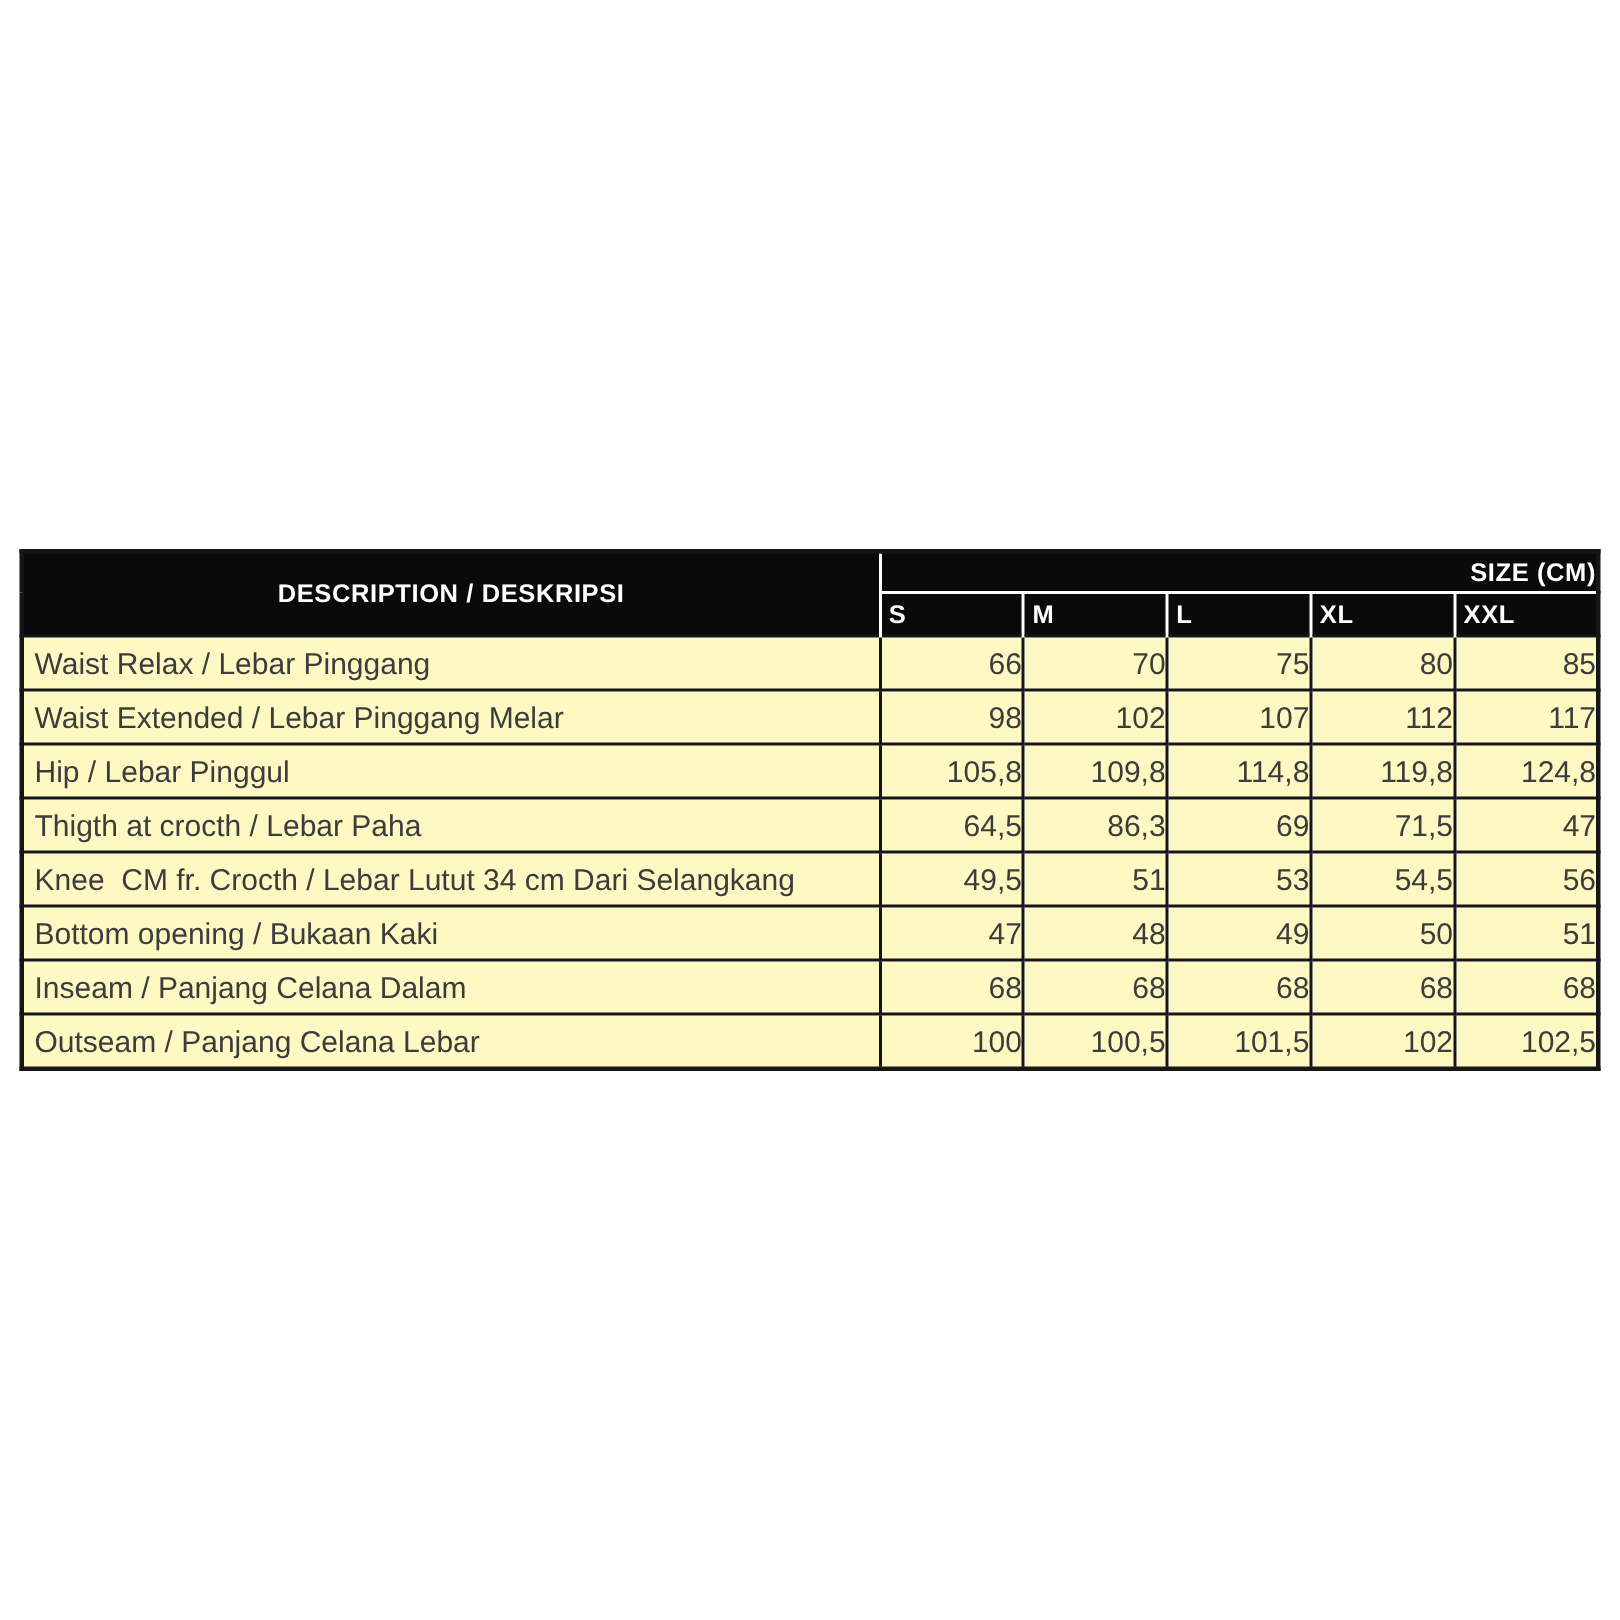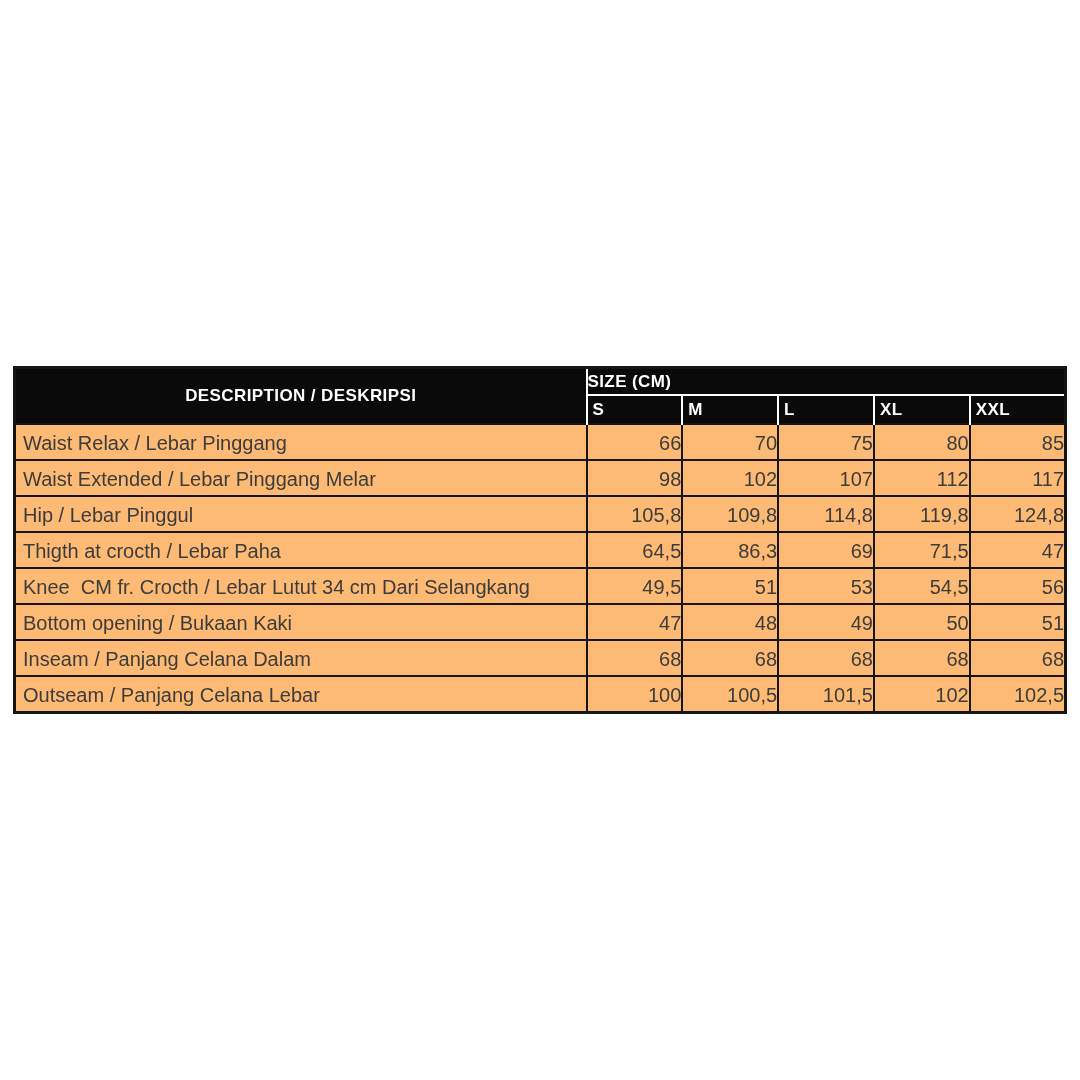--- a/index.html
+++ b/index.html
@@ -28,41 +28,41 @@
     font-size:17px;
     letter-spacing:.4px;
     padding:0;
   }
   th.desc-h{
     text-align:center;
     vertical-align:middle;
     border-right:2px solid #ffffff;
   }
   th.size-h{
-    text-align:left;
+    text-align:right;
     height:25px;
     vertical-align:middle;
     border-bottom:2px solid #ffffff;
   }
   th.letter-h{
     text-align:left;
     height:27px;
     padding-left:5px;
     vertical-align:middle;
     border-left:2px solid #ffffff;
   }
   th.letter-h:first-child{border-left:2px solid #ffffff;}
   tbody td{
     border:2px solid #161616;
     height:30px;
     font-size:20px;
     color:#3c3c3c;
     vertical-align:bottom;
     padding:0 0 4px 0;
-    background:#fdba74;
+    background:#fef9c3;
     white-space:nowrap;
     overflow:hidden;
   }
   tbody td.label-cell{
     text-align:left;
     padding-left:7px;
   }
   tbody td.value-cell{
     text-align:right;
   }

